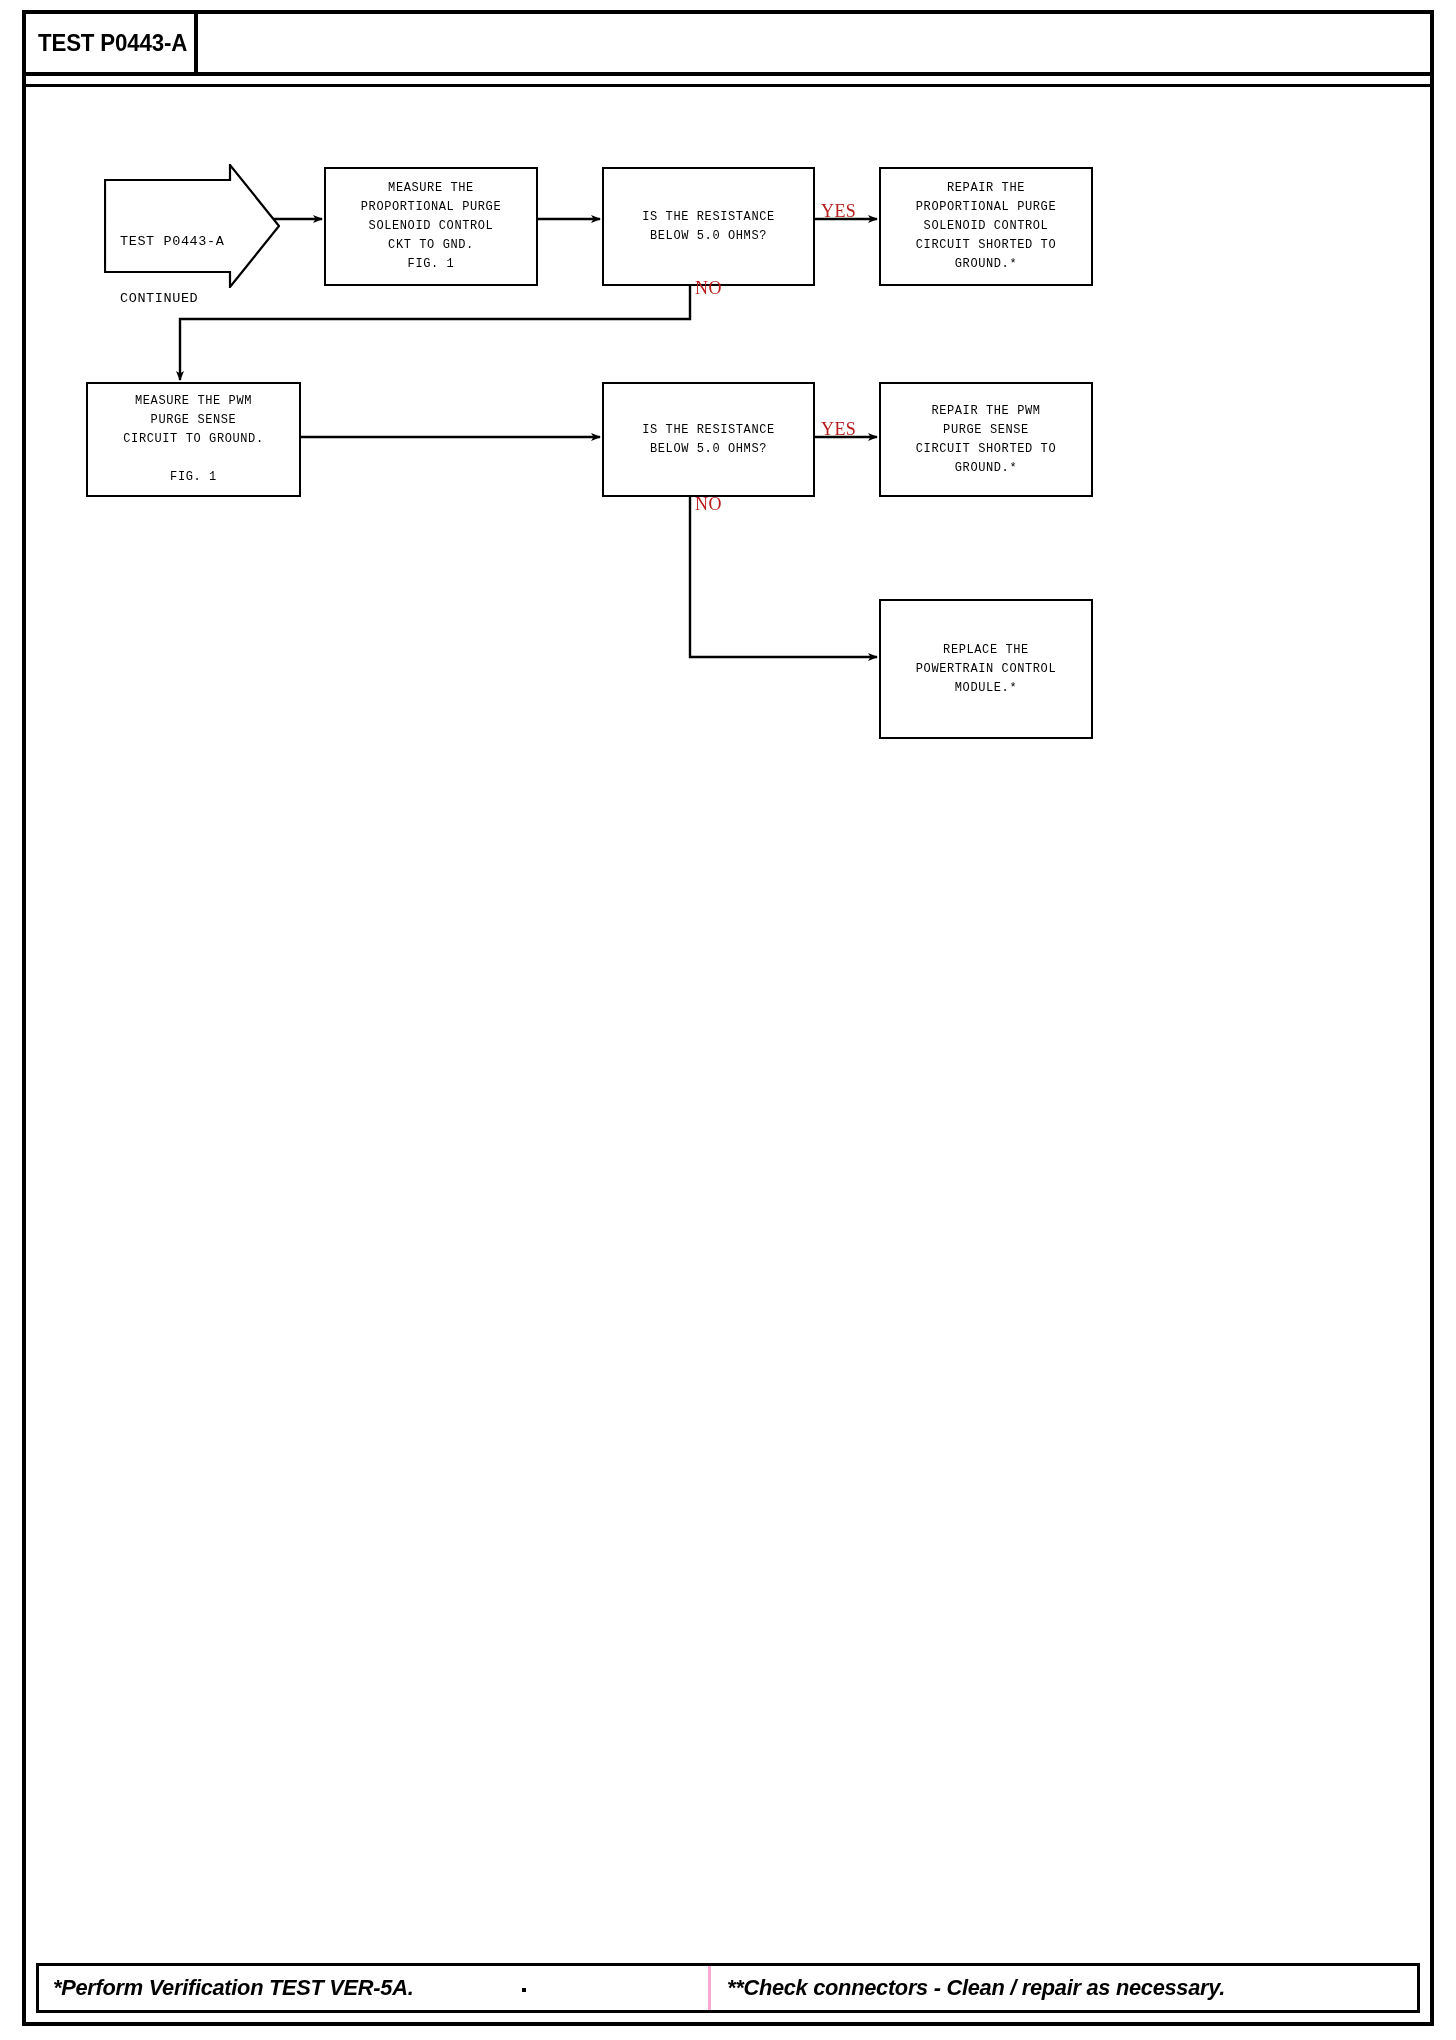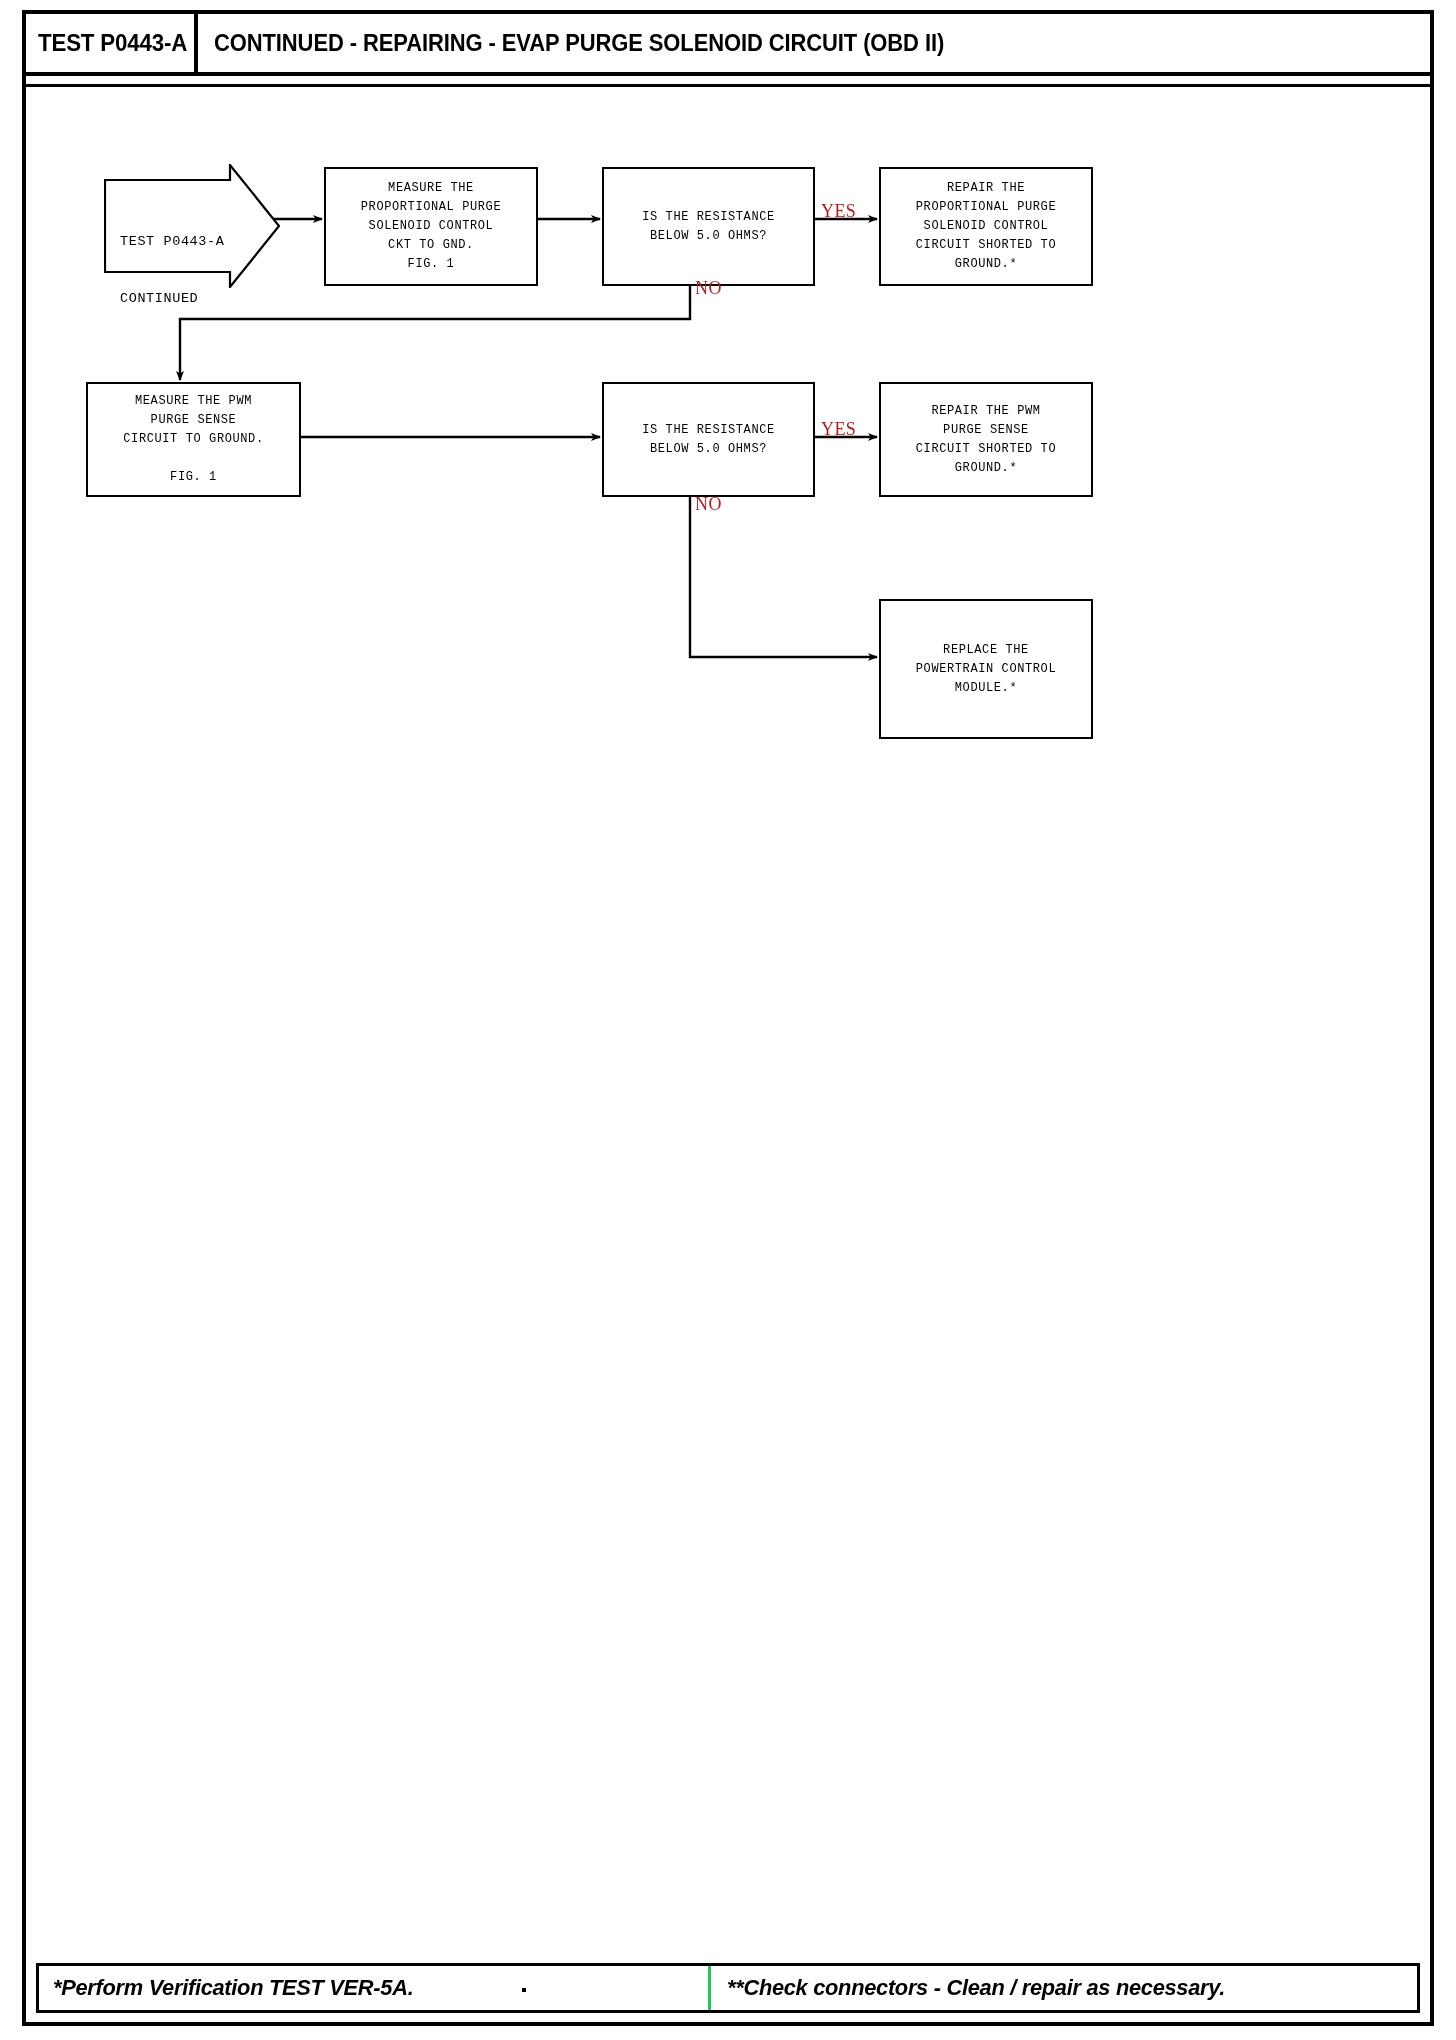--- a/index.html
+++ b/index.html
@@ -166,21 +166,21 @@
     box-sizing: border-box;
     display: flex;
   }
   .footer-cell {
     display: flex;
     align-items: center;
     box-sizing: border-box;
   }
   .footer-left {
     width: 672px;
-    border-right: 3px solid #22c55e;
+    border-right: 3px solid #f9a8d4;
     padding-left: 14px;
   }
   .footer-right {
     flex: 1;
     padding-left: 16px;
   }
   .footer-cell span {
     font-family: "Liberation Sans", sans-serif;
     font-weight: bold;
     font-style: italic;
@@ -203,23 +203,20 @@
 <body>
 
 <div id="page">
 
   <div class="sheet-border"></div>
 
   <div class="header-bar">
     <div class="header-code">
       <span>TEST P0443-A</span>
     </div>
-    <div class="header-title">
-      <span>CONTINUED - REPAIRING - EVAP PURGE SOLENOID CIRCUIT (OBD II)</span>
-    </div>
   </div>
   <div class="header-rule"></div>
   <div class="header-rule2"></div>
 
   <div id="canvas">
 
     <svg width="1412" height="2016" style="position:absolute;left:0;top:0;">
       <defs>
         <marker id="ah" markerWidth="10" markerHeight="8" refX="9" refY="4" orient="auto" markerUnits="userSpaceOnUse">
           <path d="M0,0 L10,4 L0,8 L2.6,4 z" fill="#000"></path>

